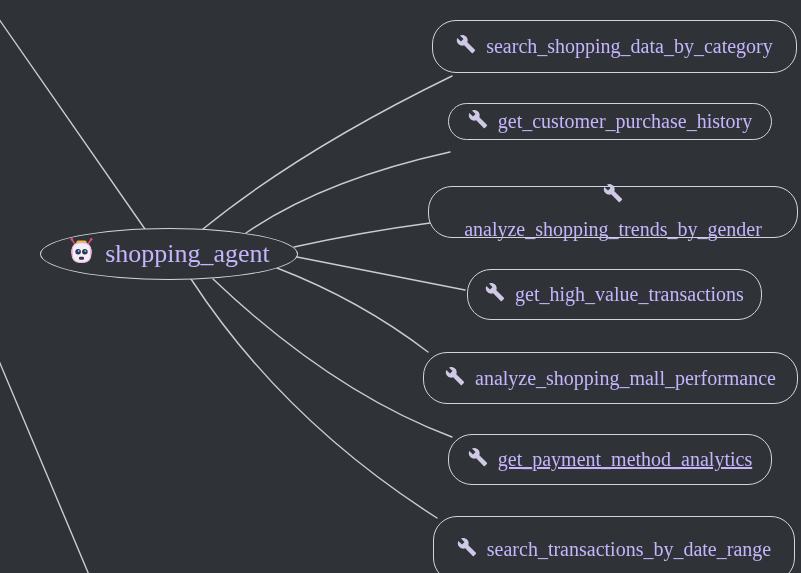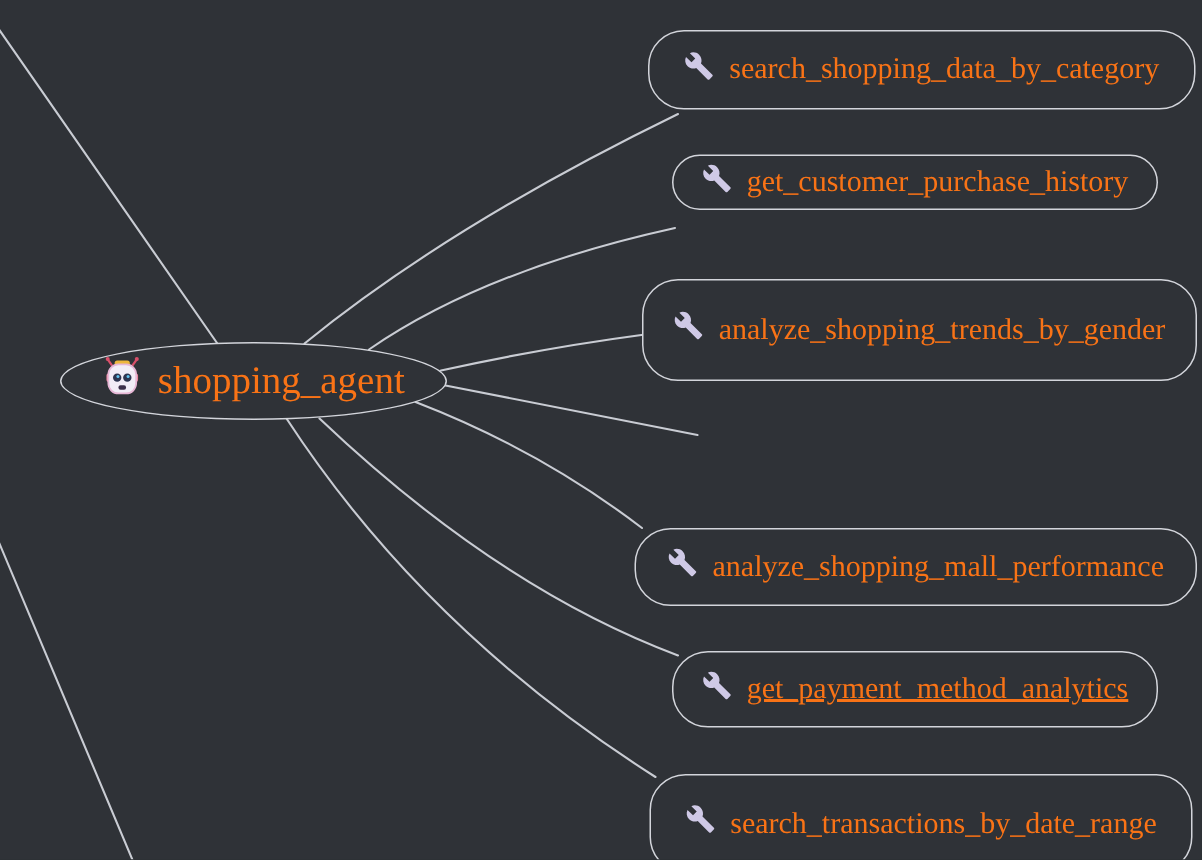--- a/index.html
+++ b/index.html
@@ -27,38 +27,38 @@
     stroke-linecap: round;
   }
   .node {
     position: absolute;
     box-sizing: border-box;
     border: 1.5px solid #d3d5db;
     display: flex;
     align-items: center;
     justify-content: center;
     gap: 10px;
-    color: #f97316;
+    color: #c4b5fd;
     background: #2f3237;
   }
   .agent-ellipse {
     left: 40px; top: 228px;
     width: 258px; height: 52px;
     border-radius: 50%;
     font-size: 26px;
   }
   .tool {
     border-radius: 24px;
     font-size: 20px;
   }
   .tool .wrench { flex: 0 0 auto; }
   .label { white-space: nowrap; }
   #tool0 { left: 432px; top: 20px;  width: 365px; height: 53px; }
   #tool1 { left: 448px; top: 103px; width: 324px; height: 37px; }
-  #tool2 { left: 428px; top: 186px; width: 370px; height: 68px; }
+  #tool2 { left: 428px; top: 186px; width: 370px; height: 52px; flex-direction: column; }
   #tool3 { left: 467px; top: 269px; width: 295px; height: 51px; }
   #tool4 { left: 423px; top: 352px; width: 375px; height: 52px; }
   #tool5 { left: 448px; top: 434px; width: 324px; height: 51px; text-decoration: underline; }
   #tool6 { left: 433px; top: 516px; width: 362px; height: 66px; }
 </style>
 </head>
 <body>
 
 <div id="canvas">
 
@@ -115,20 +115,28 @@
 
   <div class="node tool" id="tool2">
     <span class="wrench">
       <svg width="20" height="20" viewBox="0 0 24 24">
           <path fill="#cfc9e6" d="M22.7 19l-9.1-9.1c.9-2.3.4-5-1.5-6.9-2-2-5-2.4-7.4-1.3L9 6 6 9 1.6 4.7C.4 7.1.9 10.1 2.9 12.1c1.9 1.9 4.6 2.4 6.9 1.5l9.1 9.1c.4.4 1 .4 1.4 0l2.3-2.3c.5-.4.5-1.1.1-1.4z"></path>
         </svg>
     </span>
     <span class="label">analyze_shopping_trends_by_gender</span>
   </div>
 
+  <div class="node tool" id="tool3">
+    <span class="wrench">
+      <svg width="20" height="20" viewBox="0 0 24 24">
+          <path fill="#cfc9e6" d="M22.7 19l-9.1-9.1c.9-2.3.4-5-1.5-6.9-2-2-5-2.4-7.4-1.3L9 6 6 9 1.6 4.7C.4 7.1.9 10.1 2.9 12.1c1.9 1.9 4.6 2.4 6.9 1.5l9.1 9.1c.4.4 1 .4 1.4 0l2.3-2.3c.5-.4.5-1.1.1-1.4z"></path>
+        </svg>
+    </span>
+    <span class="label">get_high_value_transactions</span>
+  </div>
 
   <div class="node tool" id="tool4">
     <span class="wrench">
       <svg width="20" height="20" viewBox="0 0 24 24">
           <path fill="#cfc9e6" d="M22.7 19l-9.1-9.1c.9-2.3.4-5-1.5-6.9-2-2-5-2.4-7.4-1.3L9 6 6 9 1.6 4.7C.4 7.1.9 10.1 2.9 12.1c1.9 1.9 4.6 2.4 6.9 1.5l9.1 9.1c.4.4 1 .4 1.4 0l2.3-2.3c.5-.4.5-1.1.1-1.4z"></path>
         </svg>
     </span>
     <span class="label">analyze_shopping_mall_performance</span>
   </div>
 

